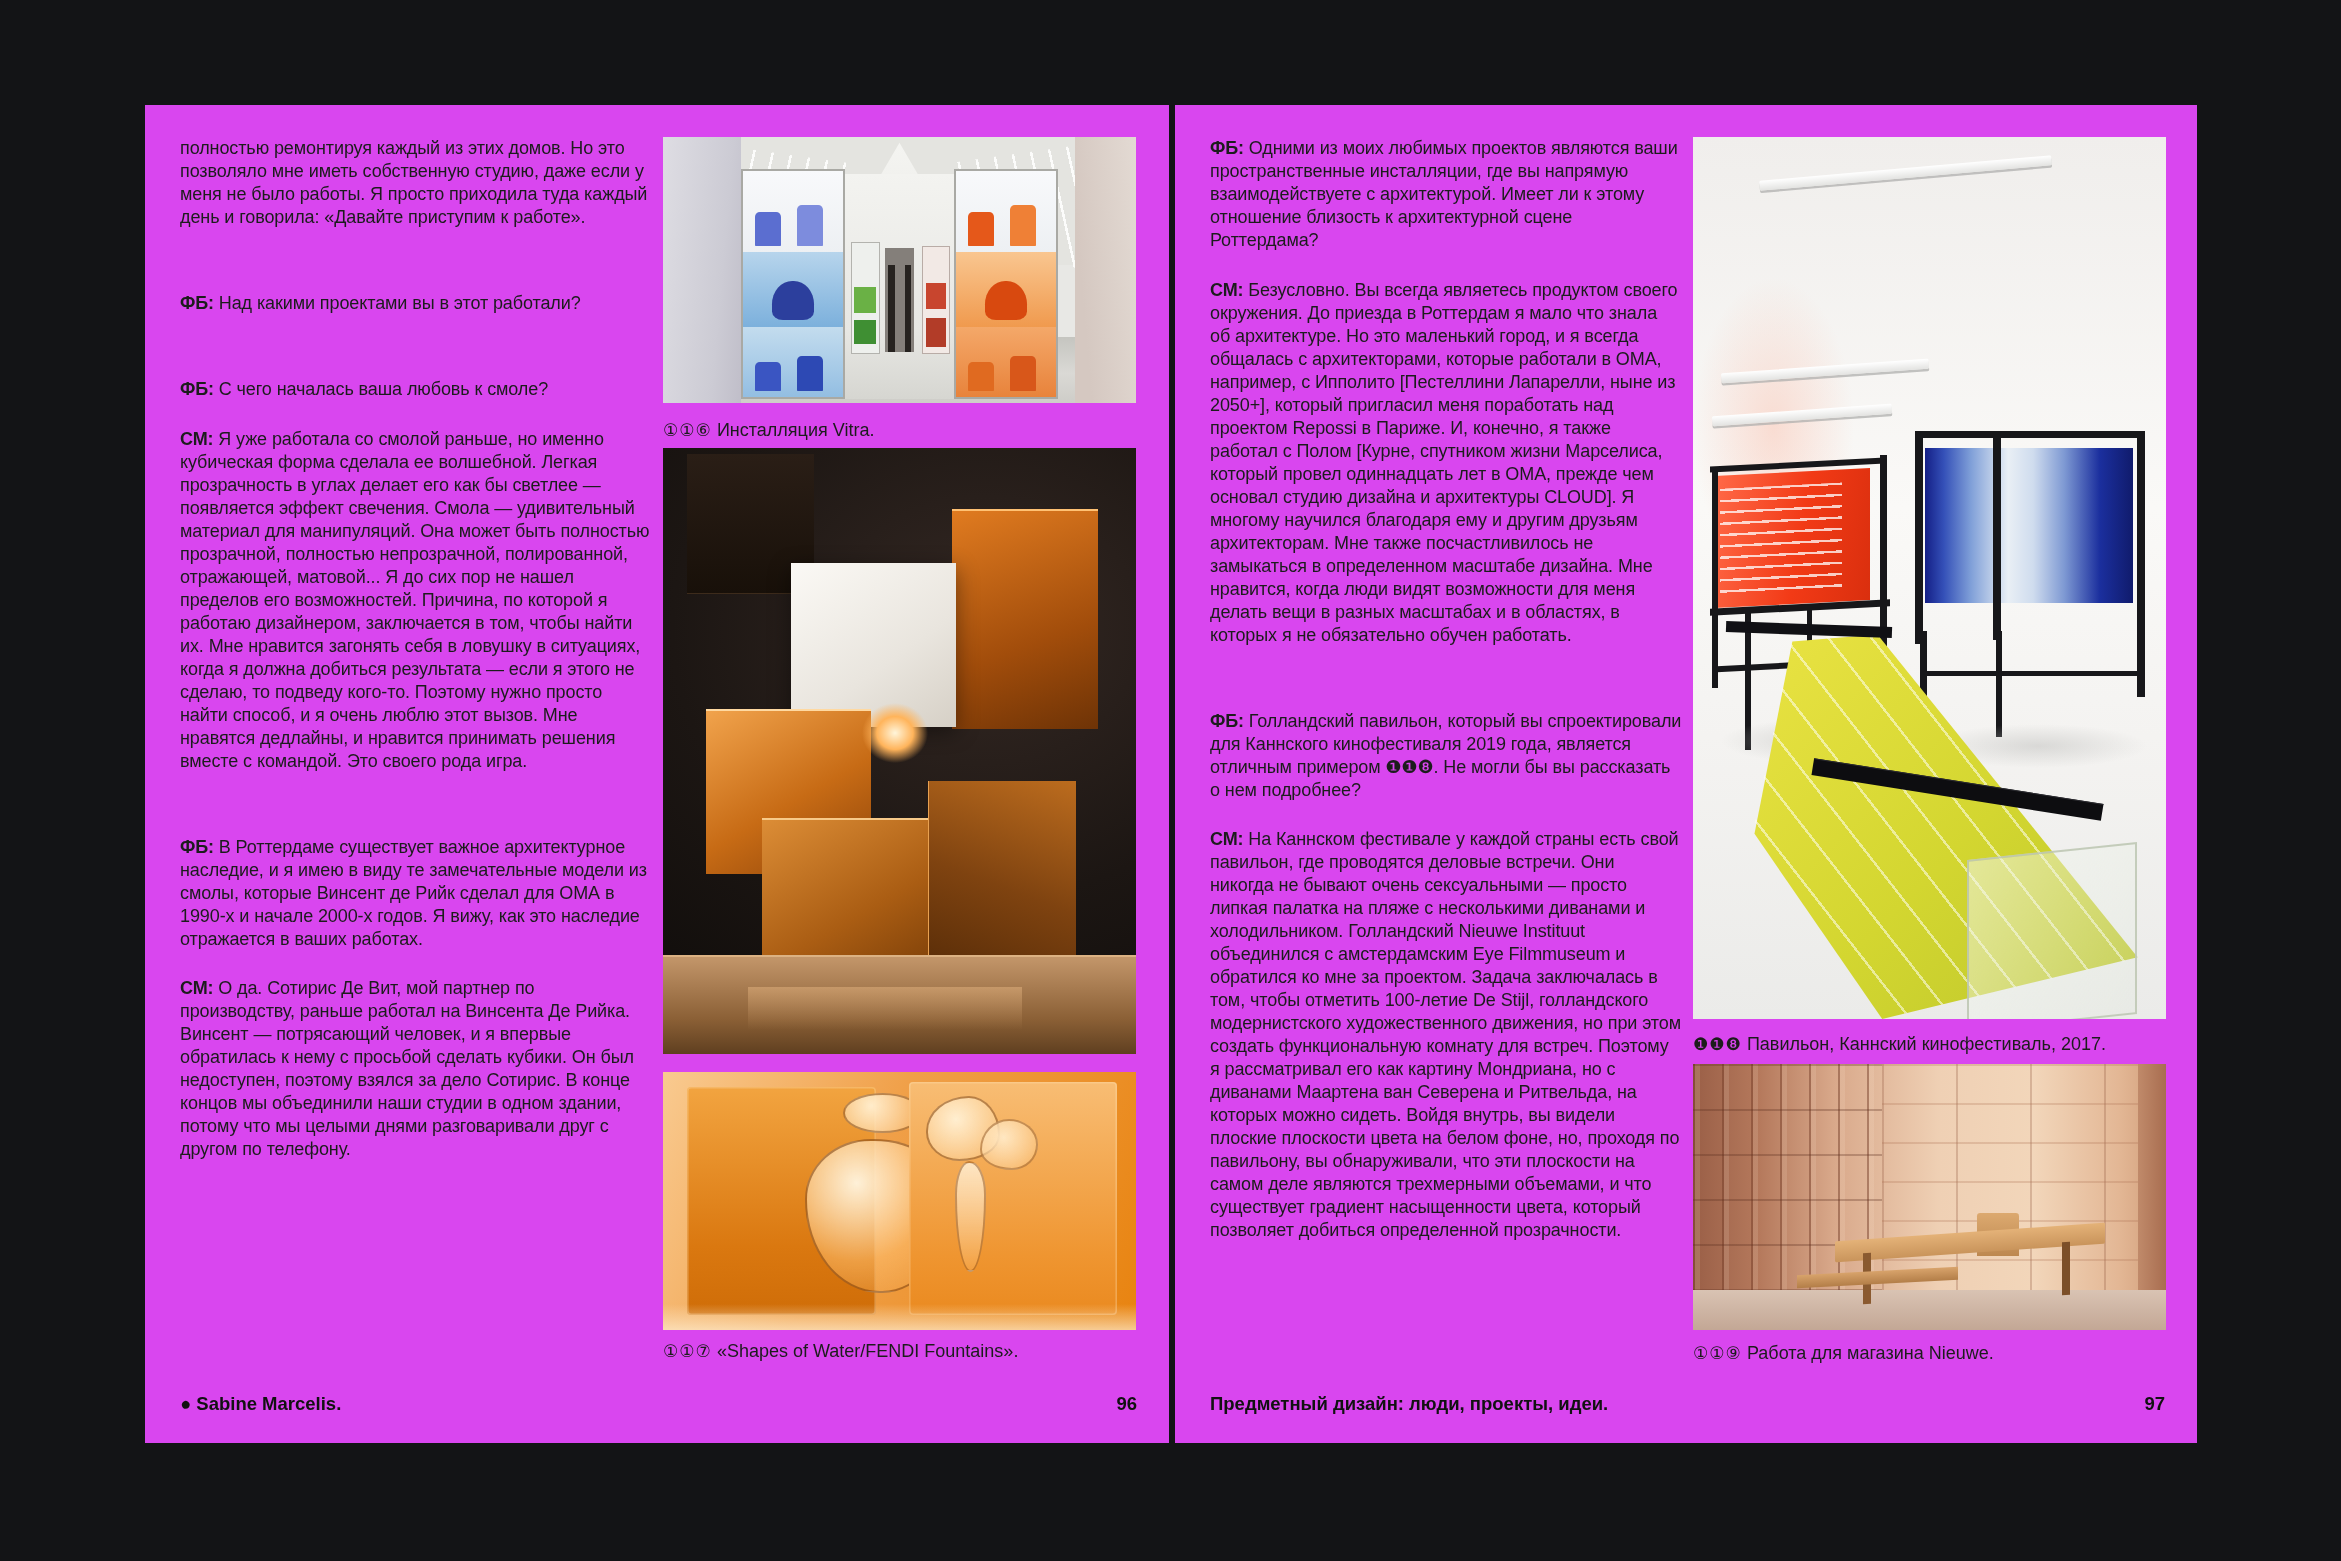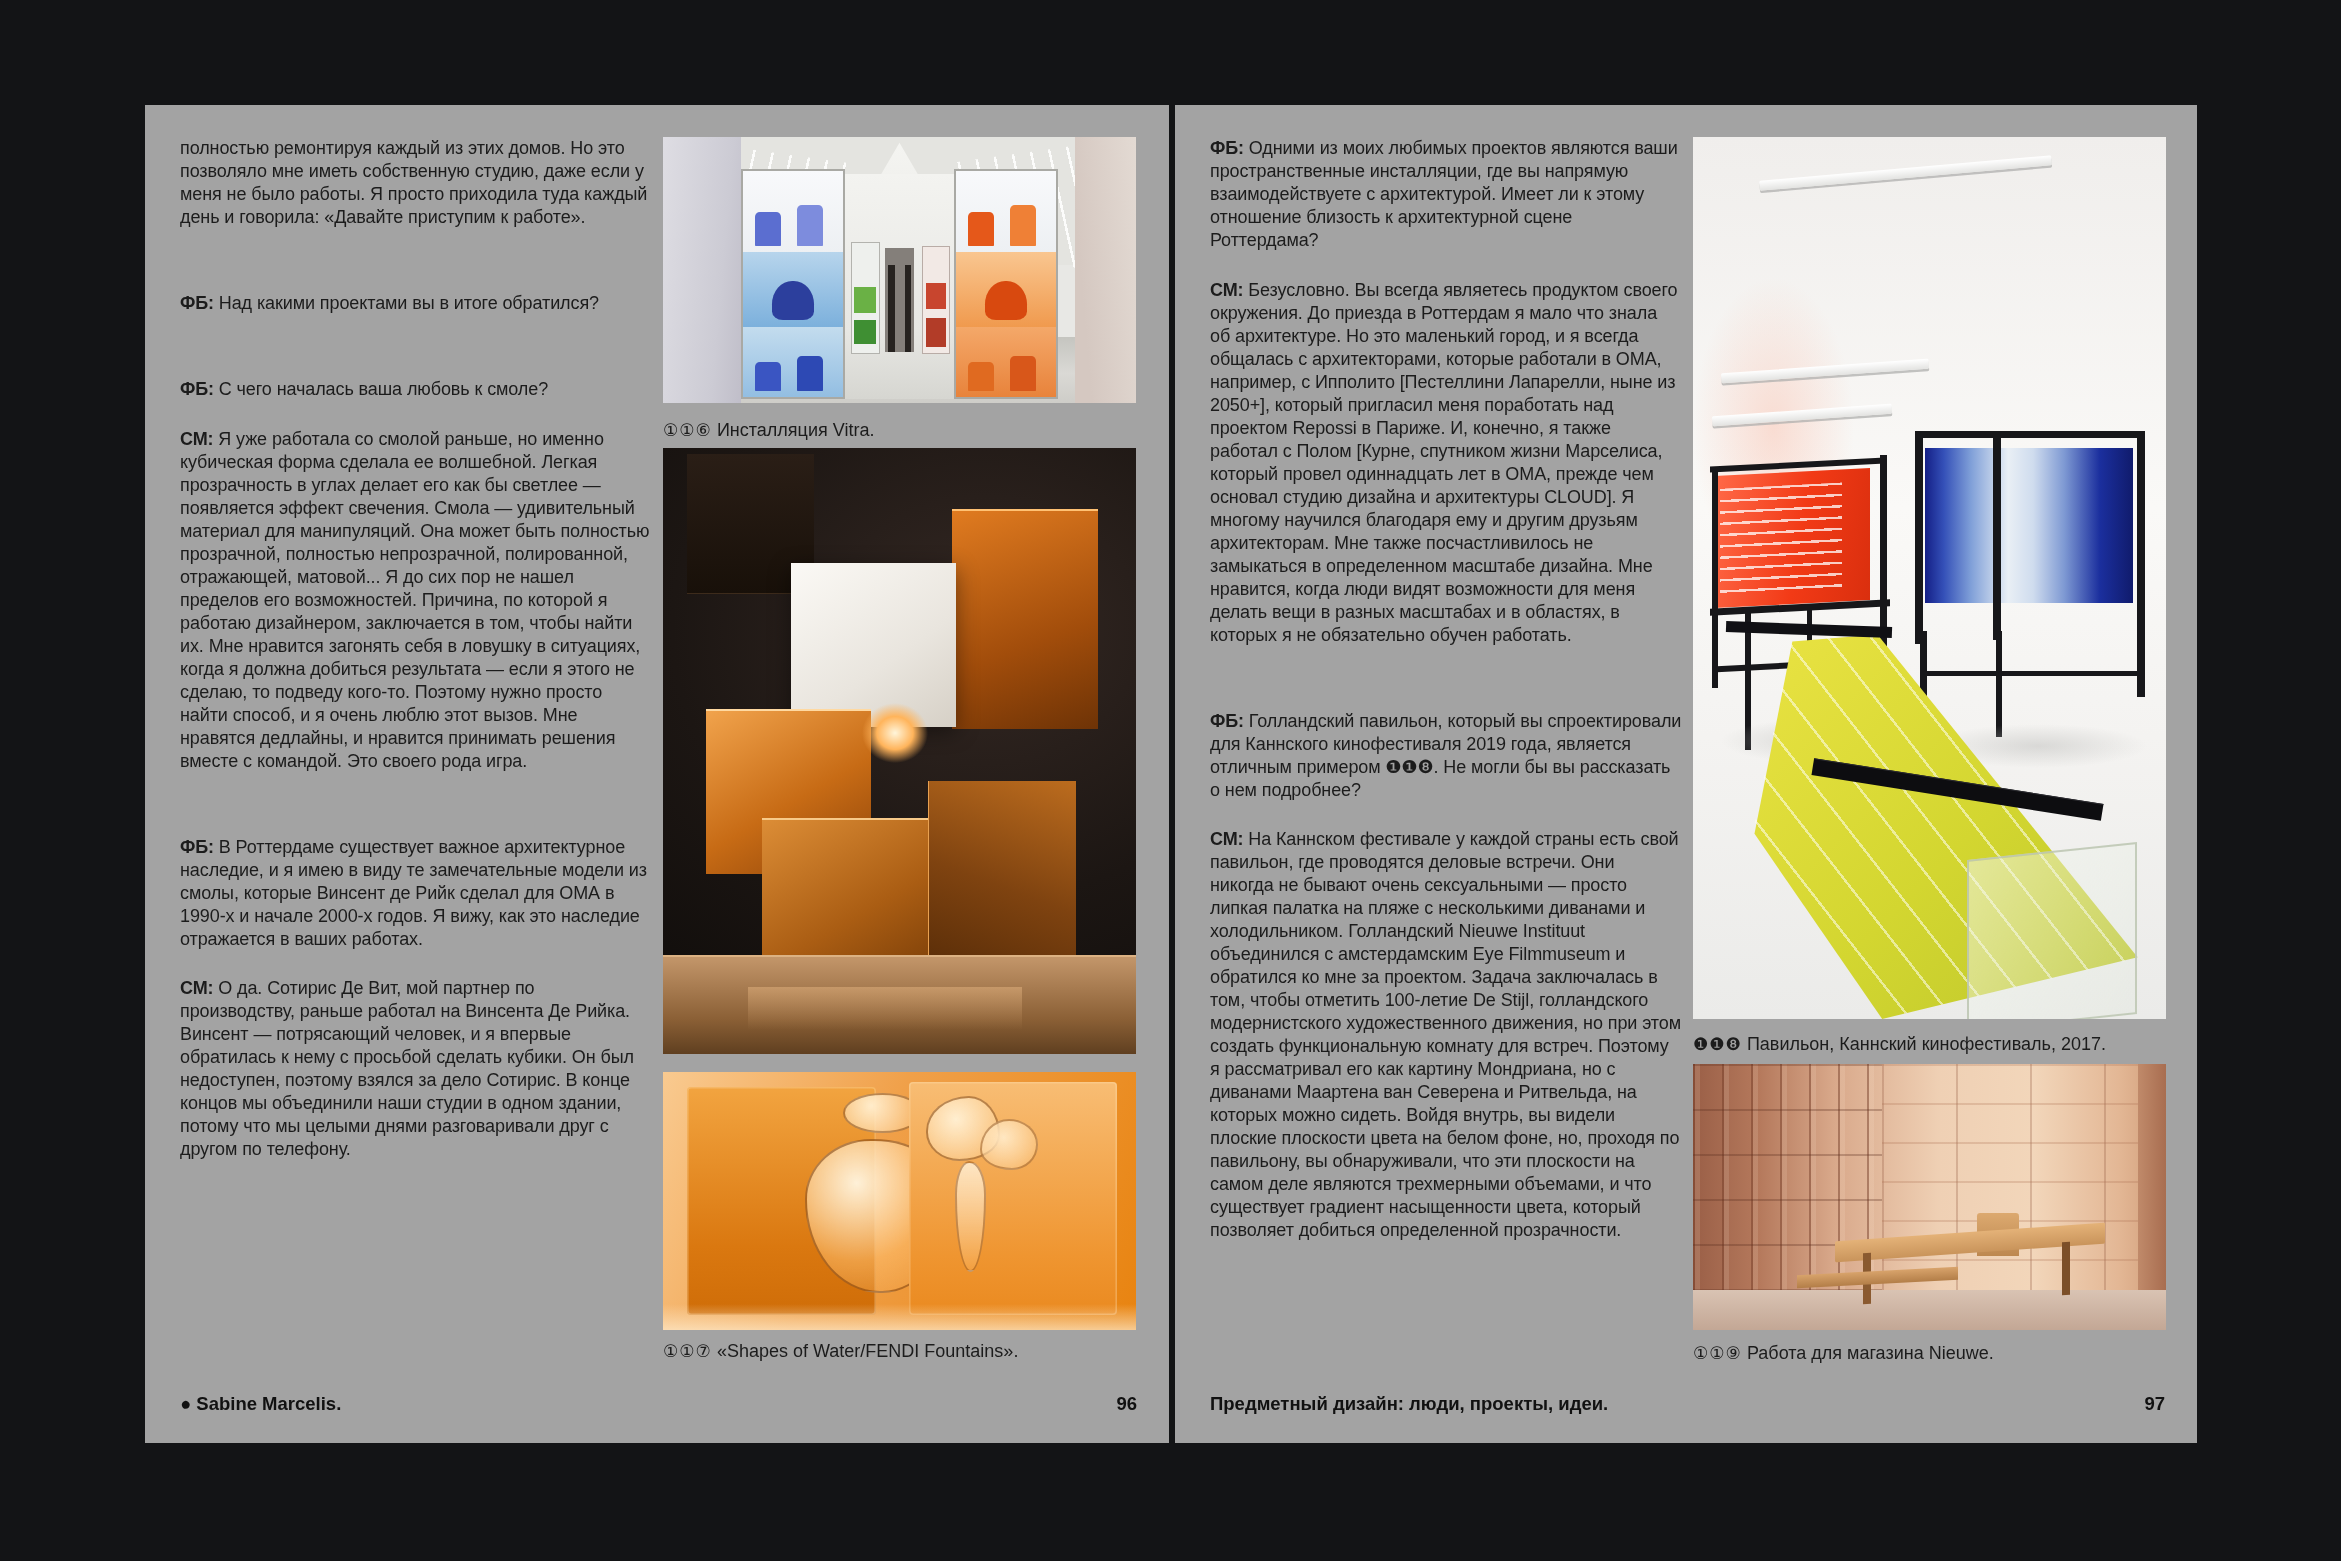--- a/index.html
+++ b/index.html
@@ -4,21 +4,21 @@
 <style>
   html,body{margin:0;padding:0;}
   body{
     width:2342px;height:1561px;
     background:#131416;
     font-family:"Liberation Sans","DejaVu Sans",sans-serif;
     -webkit-font-smoothing:antialiased;
   }
   .stage{position:relative;width:2342px;height:1561px;background:#131416;overflow:hidden;}
 
-  .page{position:absolute;top:105px;height:1338px;background:#a3a3a3;}
+  .page{position:absolute;top:105px;height:1338px;background:#d946ef;}
   .page.left{left:145px;width:1024px;}
   .page.right{left:1175px;width:1022px;}
 
   
   .text-col{position:absolute;left:35px;top:32px;width:472px;color:#1c1c1c;}
   .para{margin:0;font-size:18px;line-height:23px;letter-spacing:-0.1px;}
   .para.q{margin-top:63px;}
   .para.a{margin-top:26.6px;}
   .para.first{margin-top:0;}
   .spk{font-weight:700;margin-right:4.8px;}
@@ -151,21 +151,21 @@
   .fr-chair{left:60%;top:56%;width:9%;height:16%;background:linear-gradient(#dca96f,#bd8850);border-radius:3.2px 3.2px 0 0;}
 </style>
 </head>
 <body>
 
 <div class="stage">
 
   <section class="page left">
     <div class="text-col">
       <p class="para first"><span>полностью ремонтируя каждый из этих домов. Но это позволяло мне иметь собственную студию, даже если у меня не было работы. Я просто приходила туда каждый день и говорила: «Давайте приступим к работе».</span></p>
-      <p class="para q"><b class="spk">ФБ:</b><span>Над какими проектами вы в итоге обратился?</span></p>
+      <p class="para q"><b class="spk">ФБ:</b><span>Над какими проектами вы в этот работали?</span></p>
       <p class="para q"><b class="spk">ФБ:</b><span>С чего началась ваша любовь к смоле?</span></p>
       <p class="para a"><b class="spk">СМ:</b><span>Я уже работала со смолой раньше, но именно кубическая форма сделала ее волшебной. Легкая прозрачность в углах делает его как бы светлее — появляется эффект свечения. Смола — удивительный материал для манипуляций. Она может быть полностью прозрачной, полностью непрозрачной, полированной, отражающей, матовой... Я до сих пор не нашел пределов его возможностей. Причина, по которой я работаю дизайнером, заключается в том, чтобы найти их. Мне нравится загонять себя в ловушку в ситуациях, когда я должна добиться результата — если я этого не сделаю, то подведу кого-то. Поэтому нужно просто найти способ, и я очень люблю этот вызов. Мне нравятся дедлайны, и нравится принимать решения вместе с командой. Это своего рода игра.</span></p>
       <p class="para q"><b class="spk">ФБ:</b><span>В Роттердаме существует важное архитектурное наследие, и я имею в виду те замечательные модели из смолы, которые Винсент де Рийк сделал для ОМА в 1990-х и начале 2000-х годов. Я вижу, как это наследие отражается в ваших работах.</span></p>
       <p class="para a"><b class="spk">СМ:</b><span>О да. Сотирис Де Вит, мой партнер по производству, раньше работал на Винсента Де Рийка. Винсент — потрясающий человек, и я впервые обратилась к нему с просьбой сделать кубики. Он был недоступен, поэтому взялся за дело Сотирис. В конце концов мы объединили наши студии в одном здании, потому что мы целыми днями разговаривали друг с другом по телефону.</span></p>
     </div>
 
     <figure class="fig fig-vitra">
       <div class="fv-ceil"></div>
       <div class="fv-str-l"></div>
       <div class="fv-str-r"></div>

